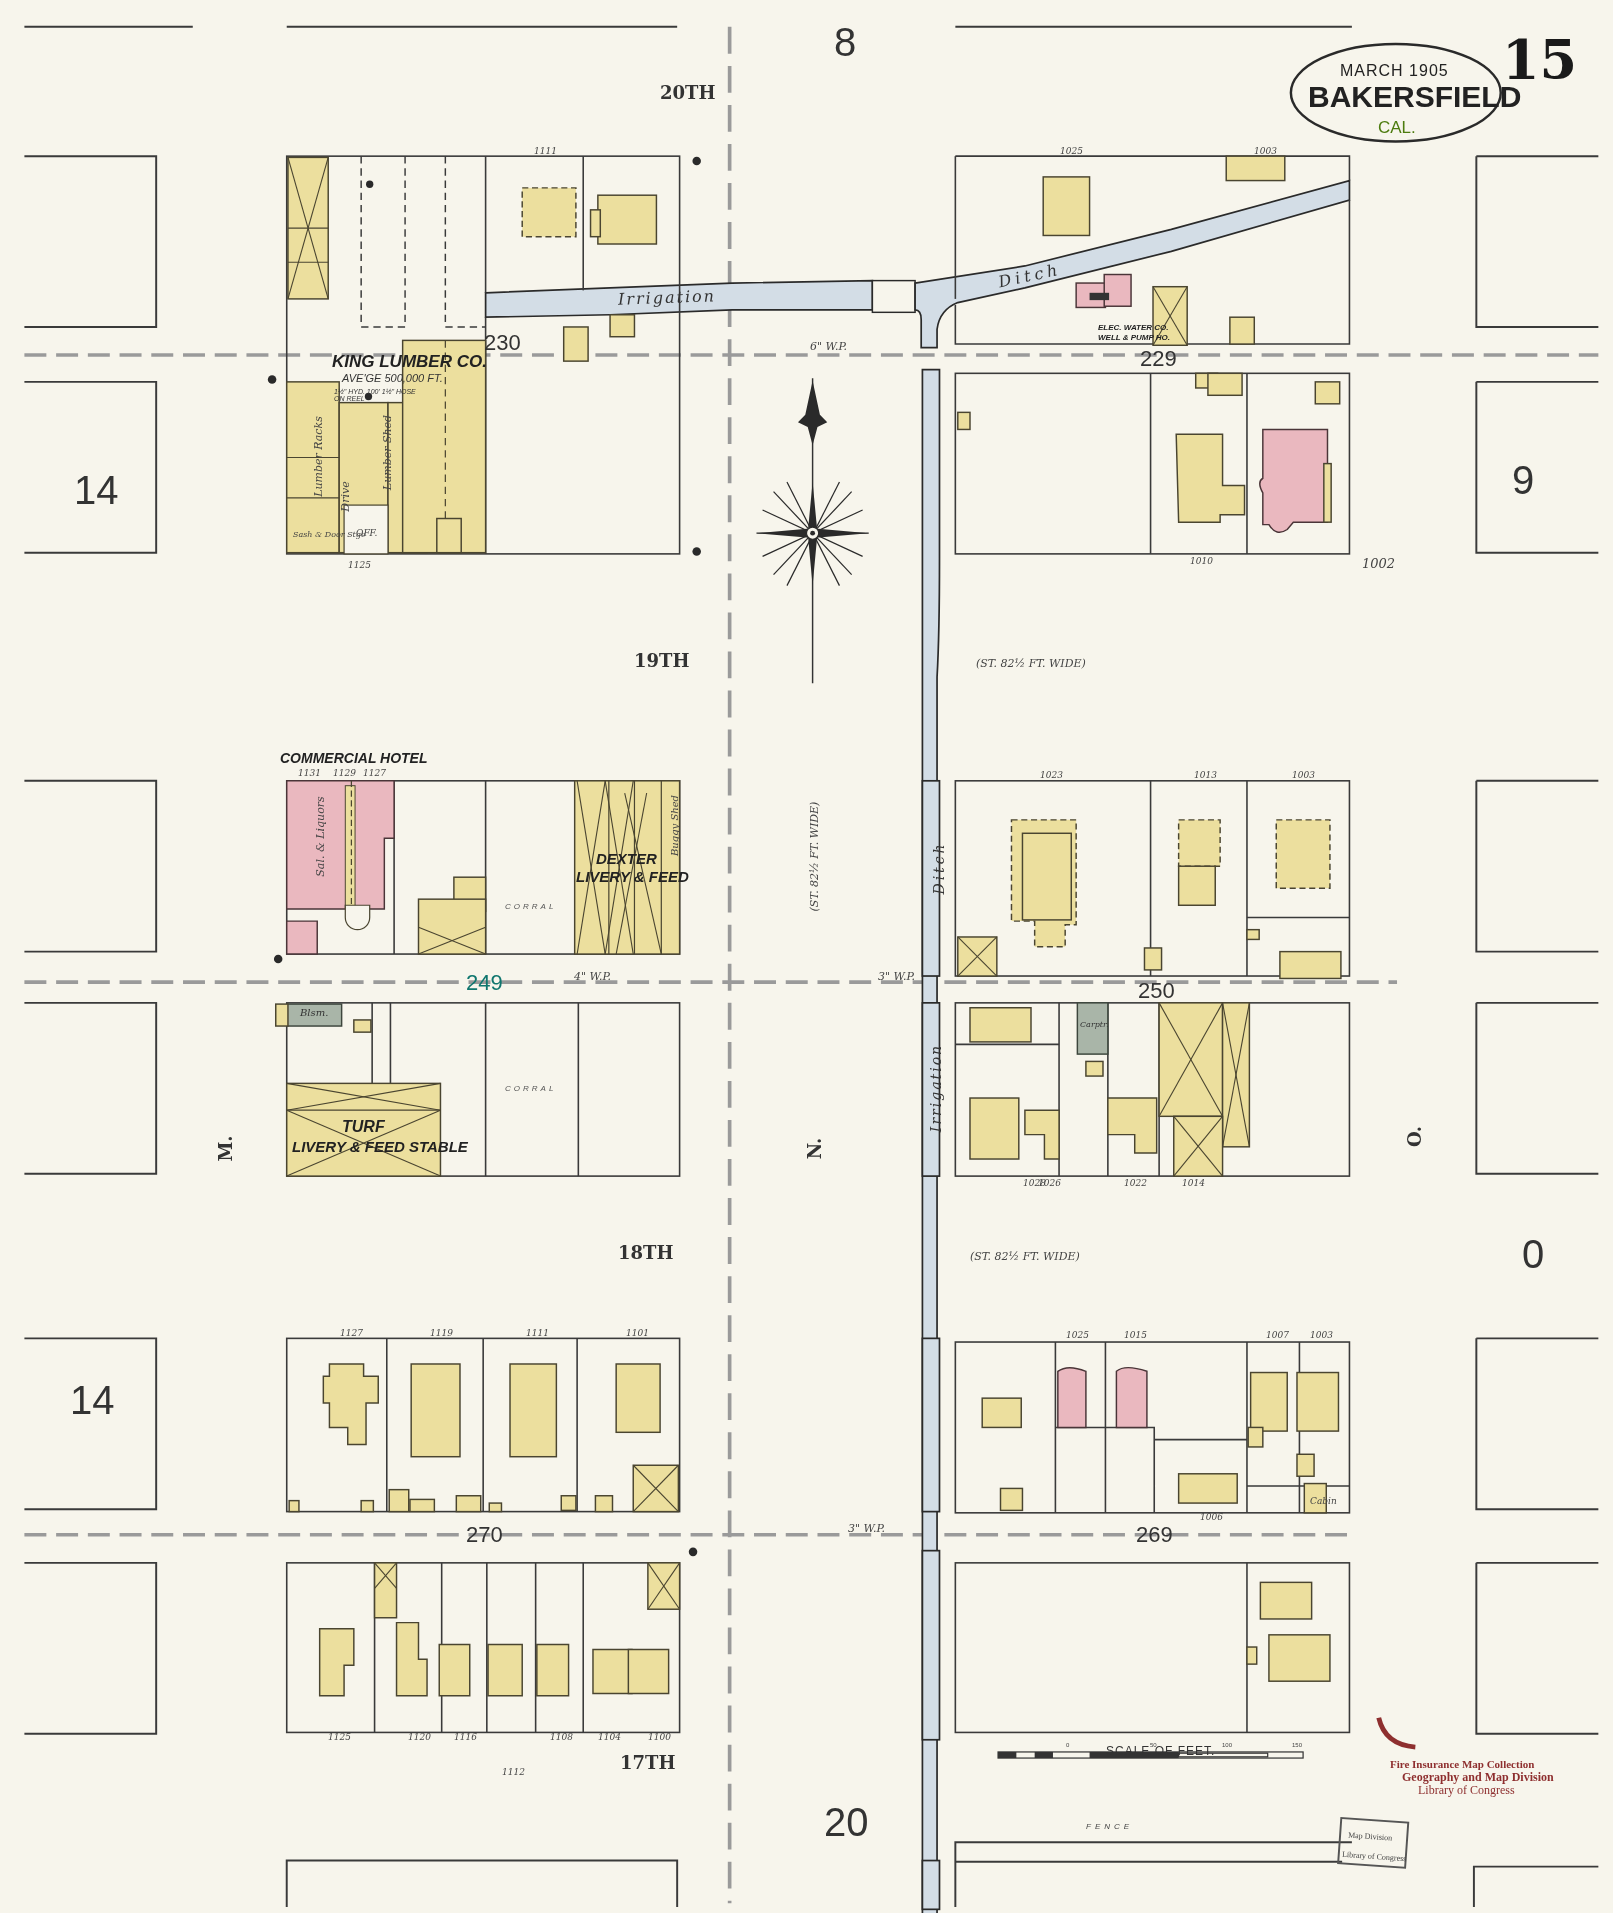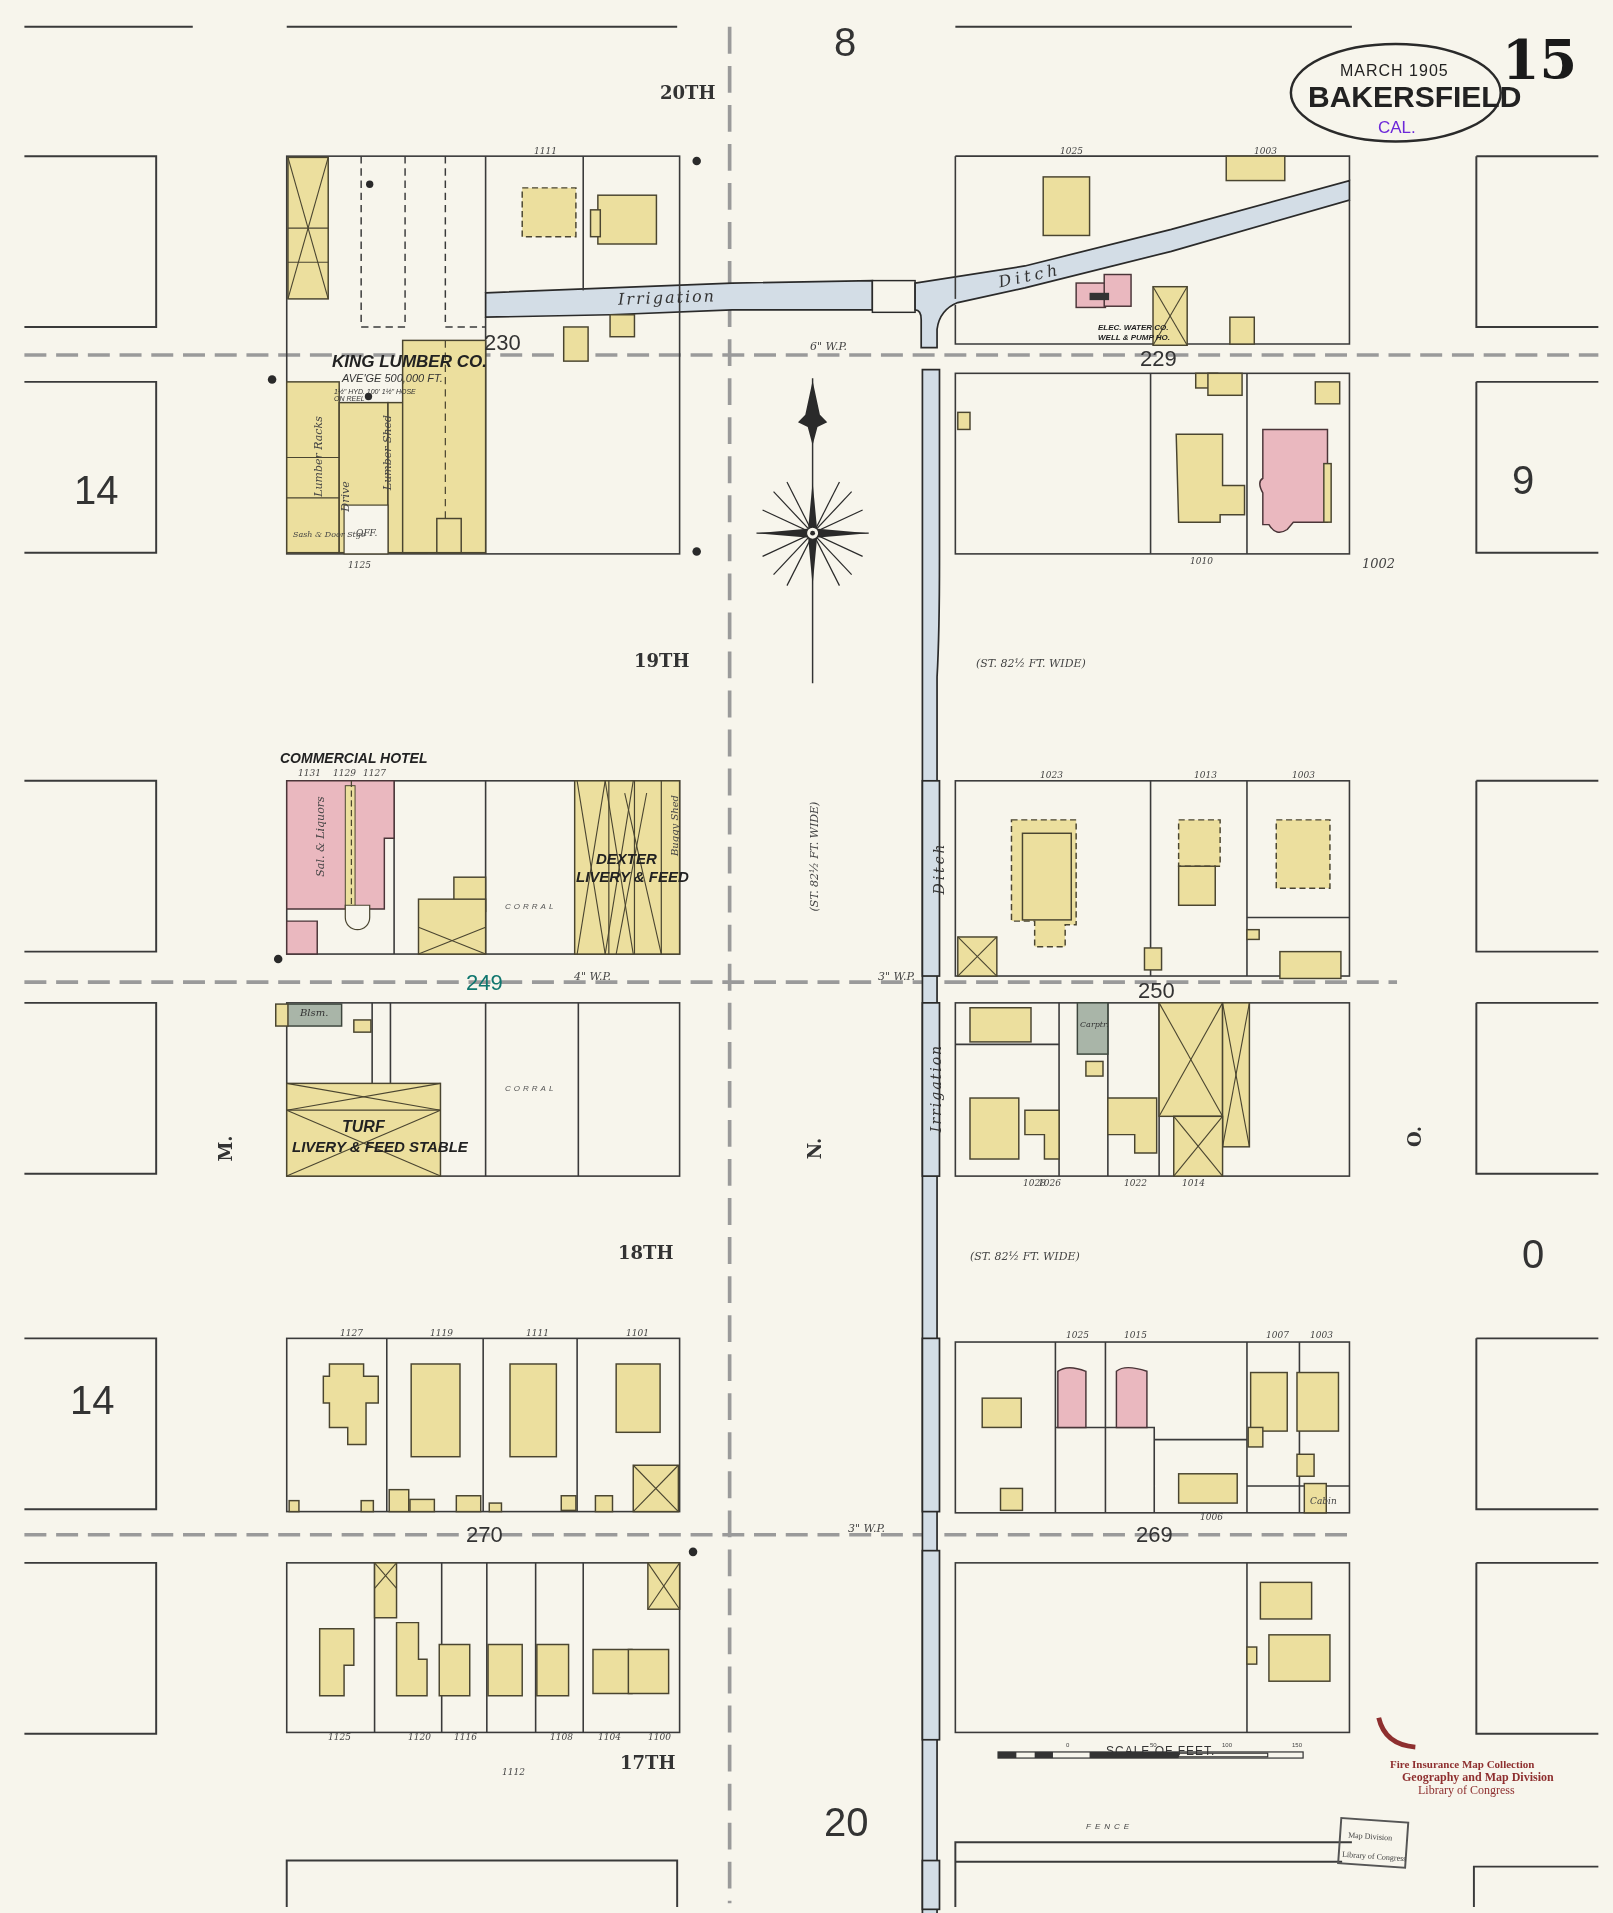--- a/index.html
+++ b/index.html
@@ -314,21 +314,21 @@
   <g>
     <path d="M1130 1408 Q1135 1430 1160 1432" stroke="#8e2f2f" stroke-width="4" fill="none"></path>
     <rect x="1098" y="1492" width="55" height="37" fill="none" stroke="#555" stroke-width="1.6" transform="rotate(4 1125 1510)"></rect>
   </g>
 </svg>
 
 <div id="labels" style="position:absolute;left:0;top:0;width:1613px;height:1913px;">
 
   <div style="position:absolute;left:1340px;top:62px;font-size:16px;letter-spacing:1px;color:#222;">MARCH 1905</div>
   <div style="position:absolute;left:1308px;top:80px;font-size:30px;font-weight:bold;color:#222;">BAKERSFIELD</div>
-  <div style="position:absolute;left:1378px;top:118px;font-size:17px;color:#6d28d9;">CAL.</div>
+  <div style="position:absolute;left:1378px;top:118px;font-size:17px;color:#4d7c0f;">CAL.</div>
   <div style="position:absolute;left:1502px;top:28px;font-family:'DejaVu Serif',serif;font-size:54px;font-weight:bold;color:#1a1a1a;">15</div>
 
   <div style="position:absolute;left:834px;top:20px;font-size:40px;color:#333;">8</div>
   <div style="position:absolute;left:74px;top:468px;font-size:40px;color:#333;">14</div>
   <div style="position:absolute;left:70px;top:1378px;font-size:40px;color:#333;">14</div>
   <div style="position:absolute;left:1512px;top:458px;font-size:40px;color:#333;">9</div>
   <div style="position:absolute;left:1522px;top:1232px;font-size:40px;color:#333;">0</div>
   <div style="position:absolute;left:824px;top:1800px;font-size:40px;color:#333;">20</div>
 
   <div style="position:absolute;left:660px;top:82px;font-family:'DejaVu Serif',serif;font-size:18px;font-weight:bold;color:#333;">20TH</div>

